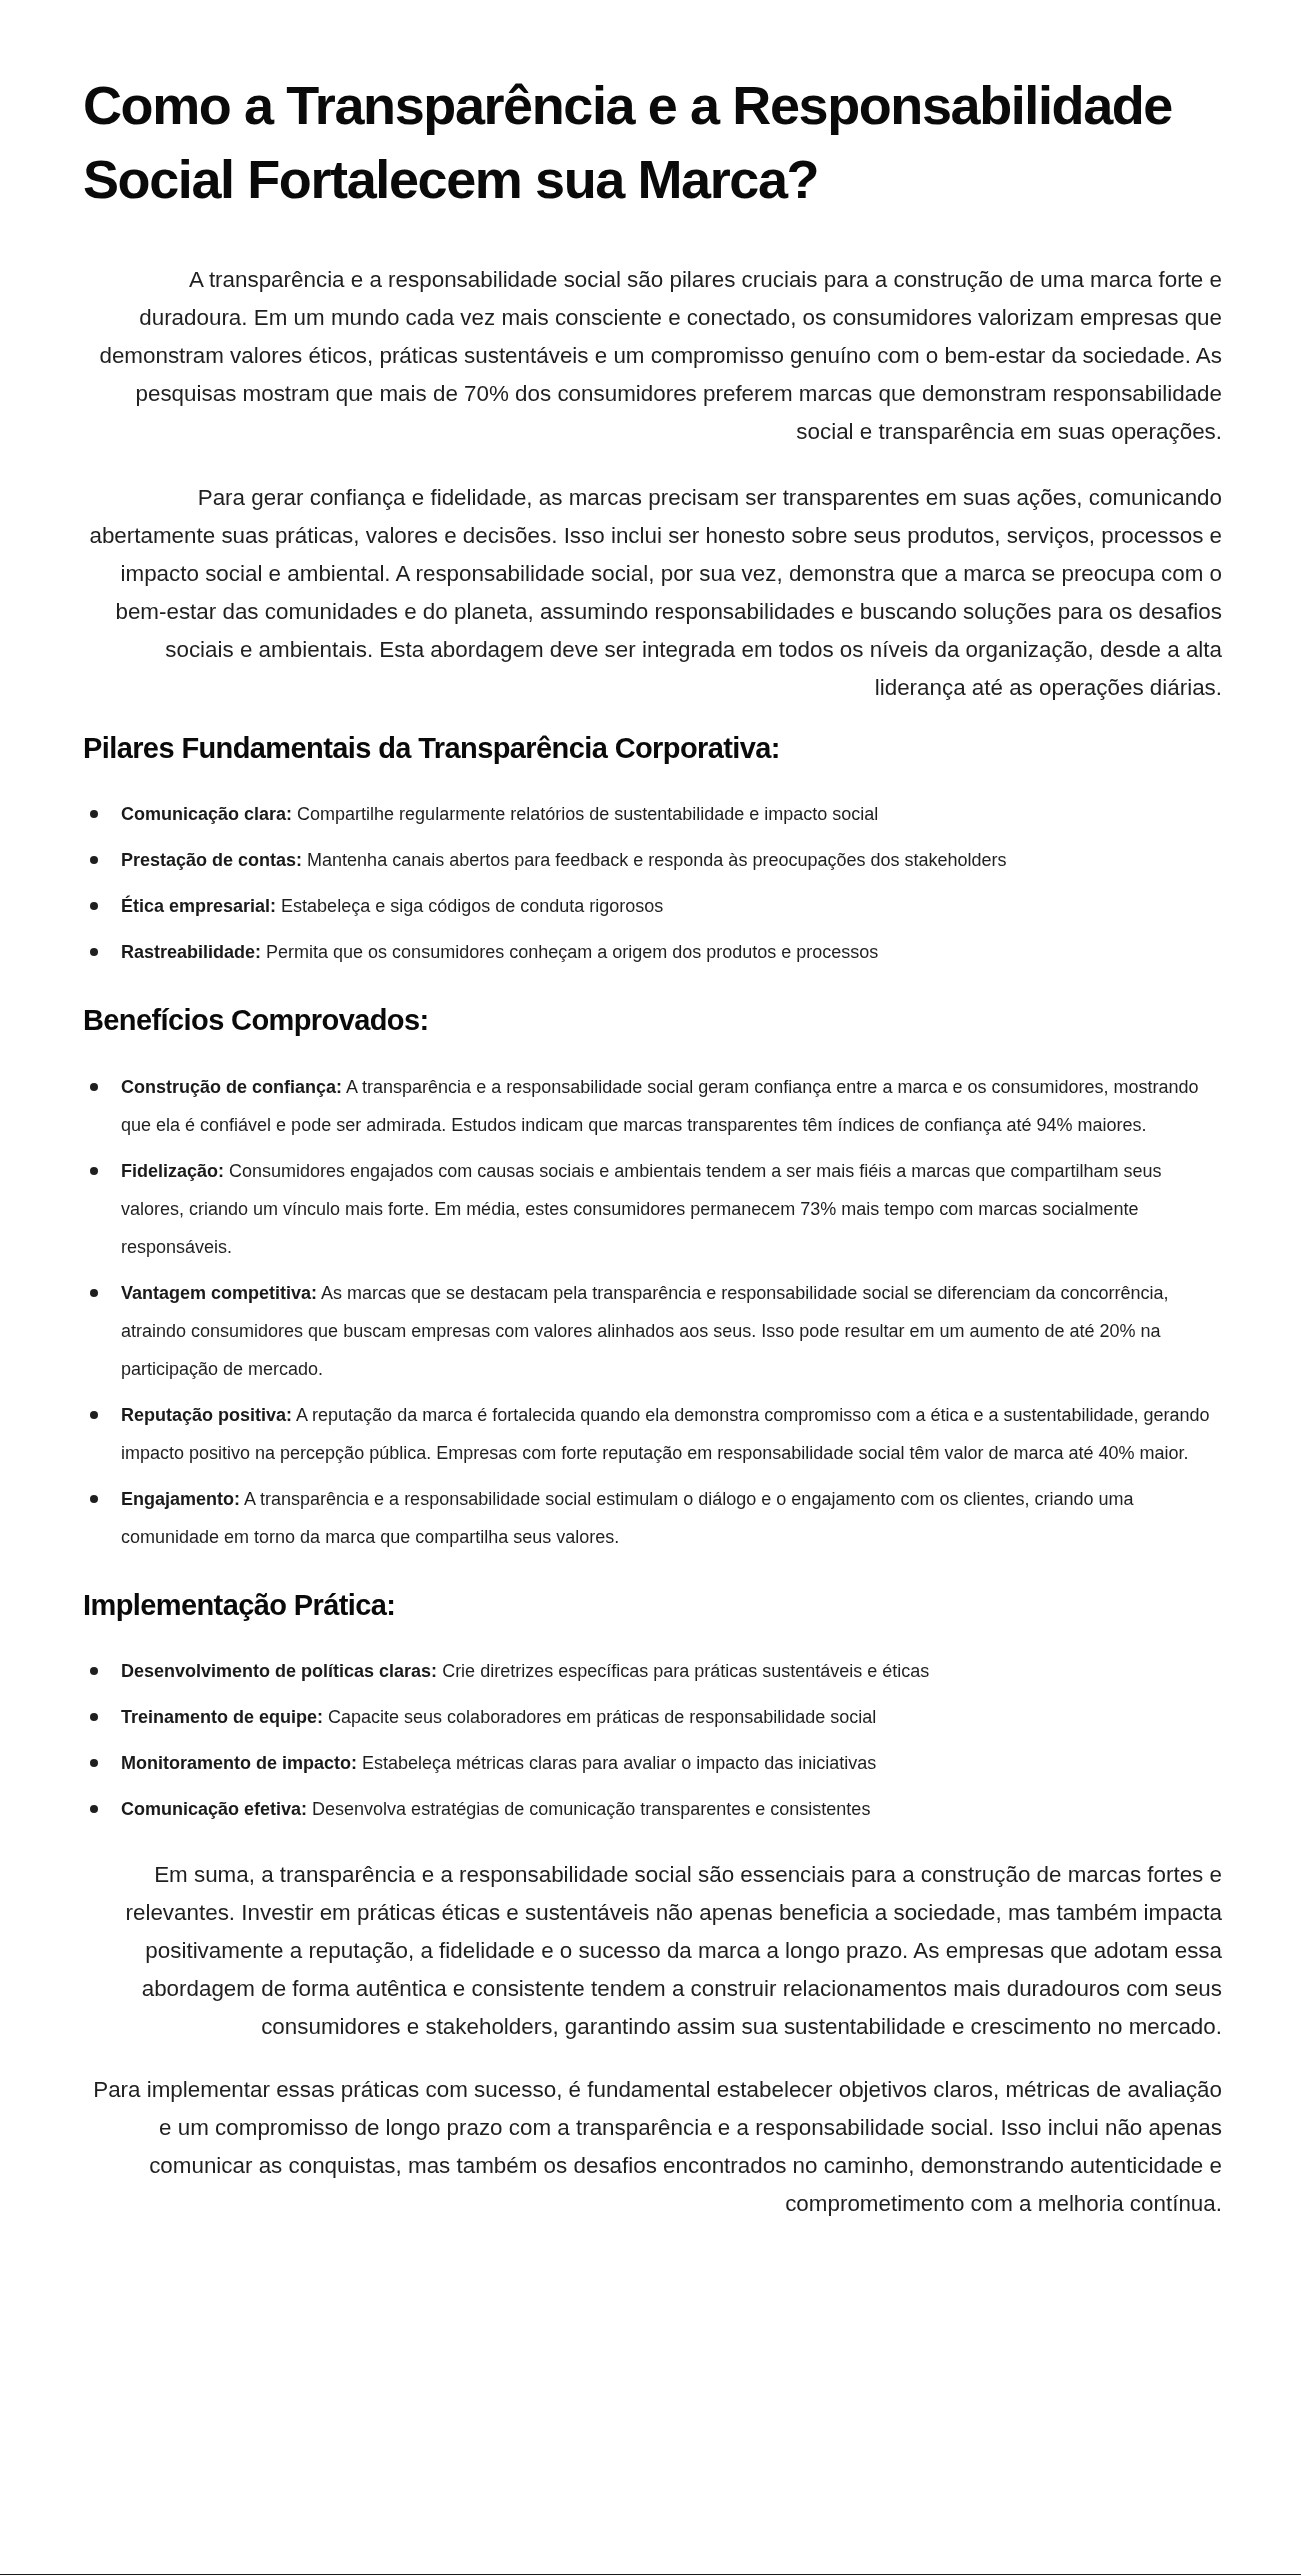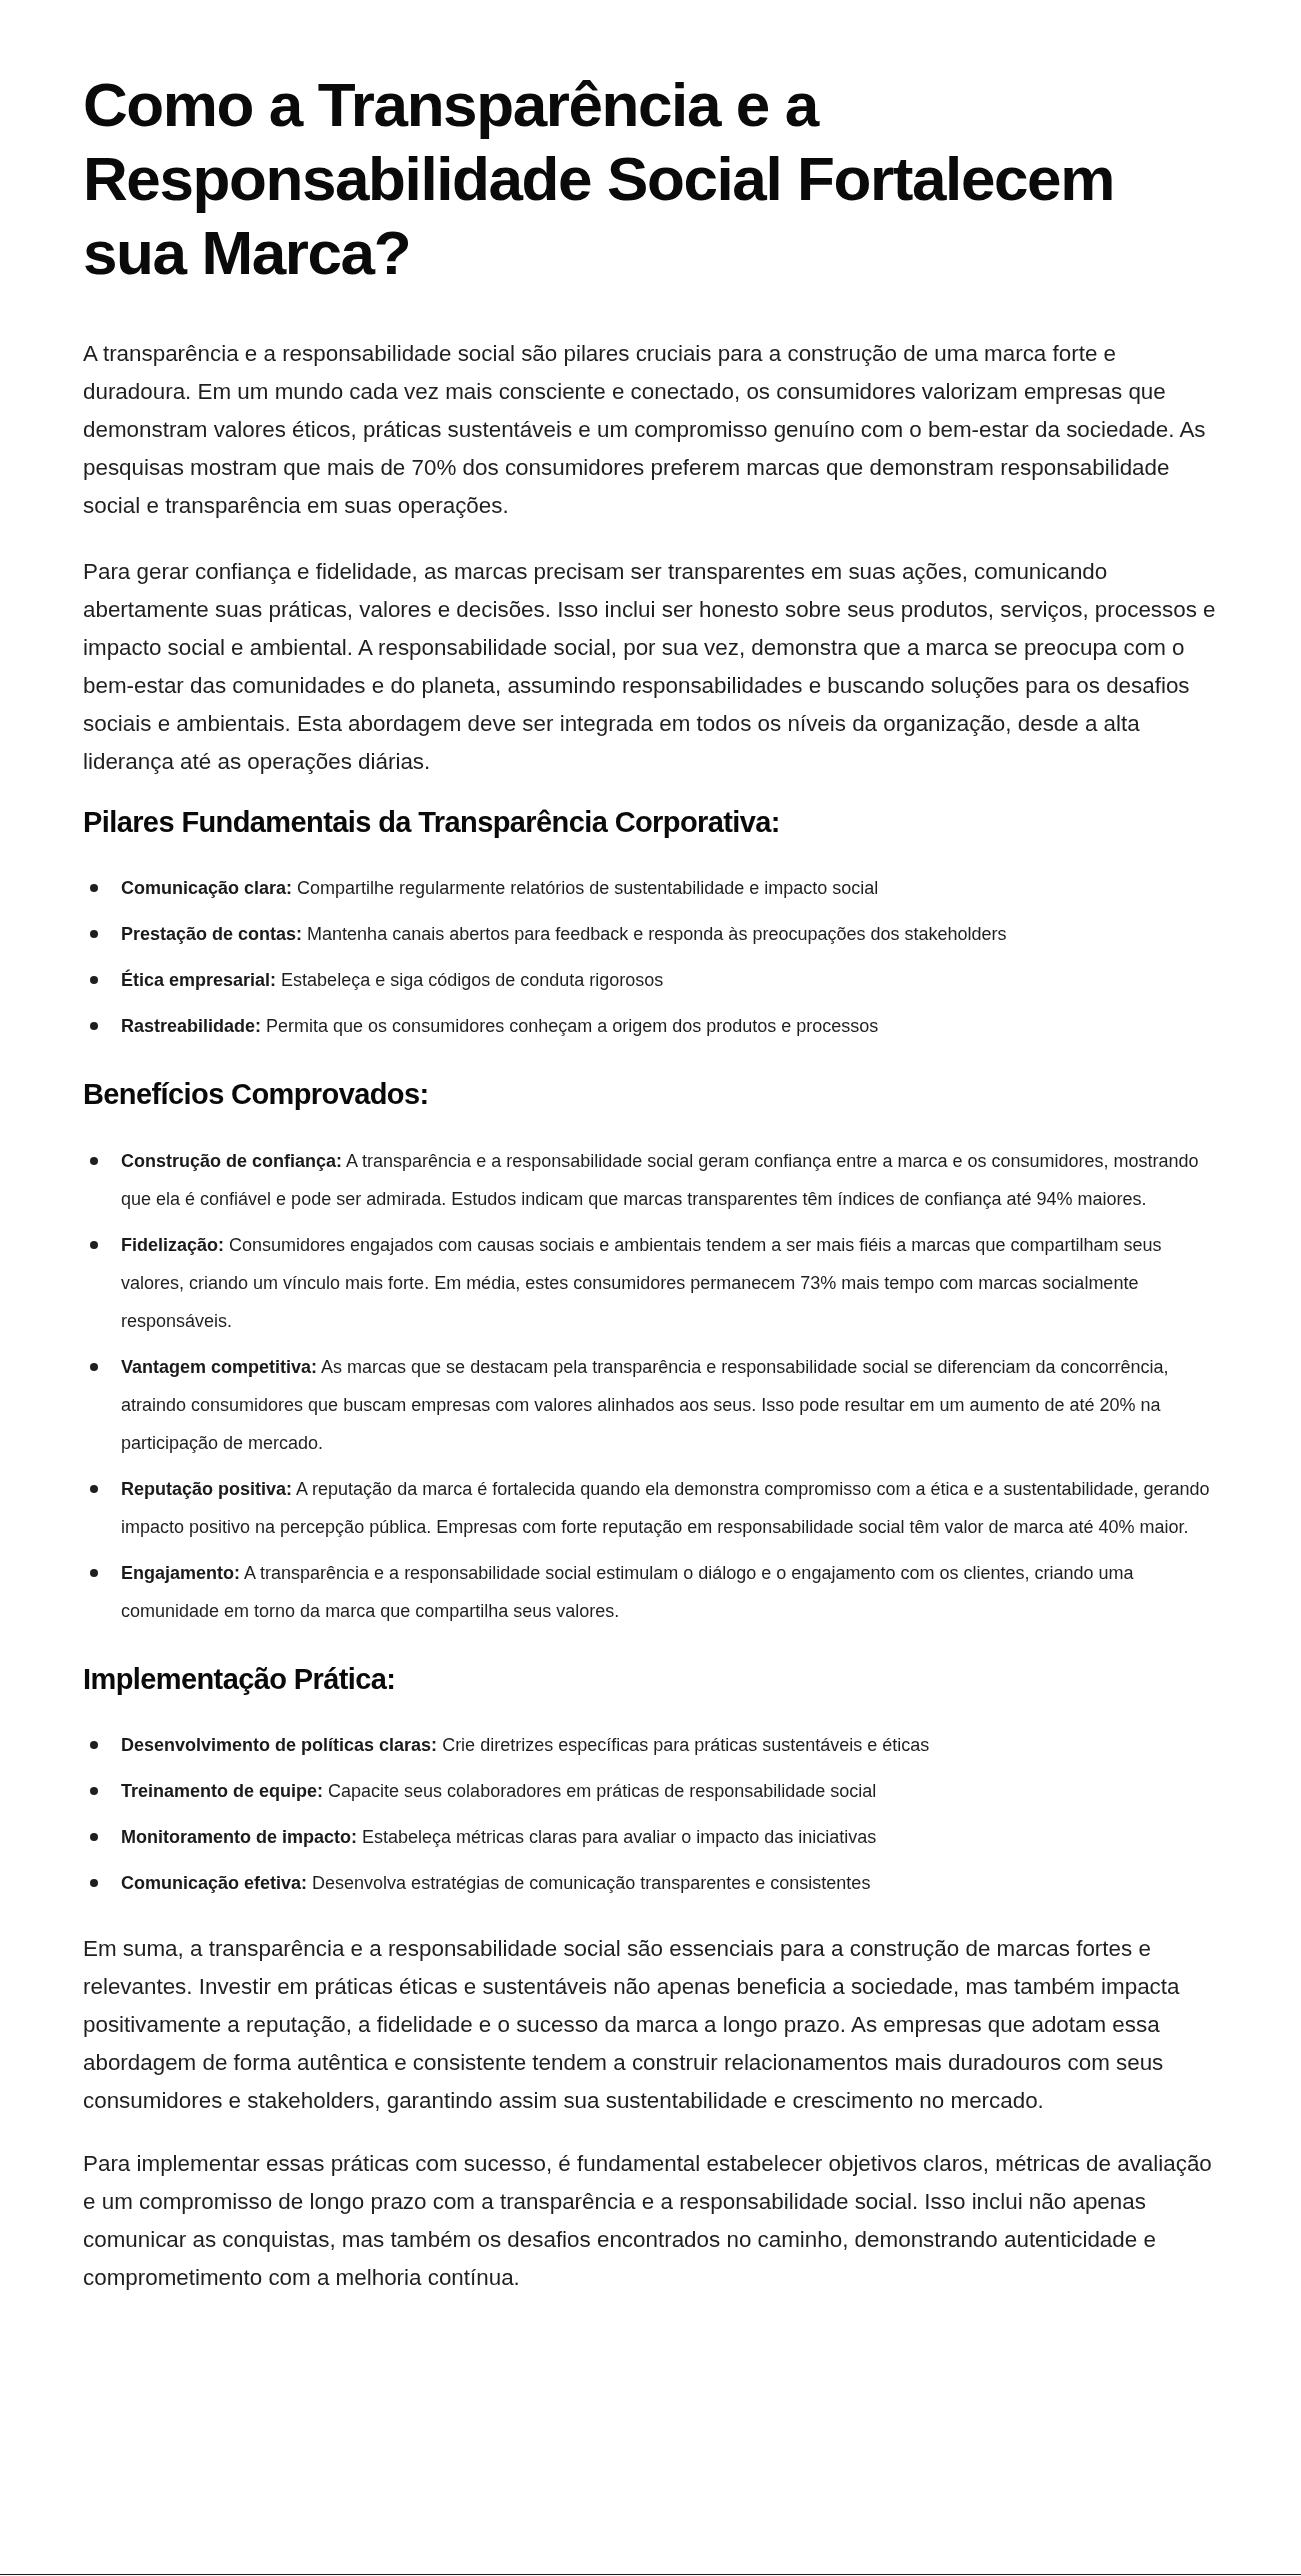--- a/index.html
+++ b/index.html
@@ -13,31 +13,32 @@
   }
   .article {
     position: absolute;
     left: 83px;
     top: 0;
     width: 1139px;
   }
   h1 {
     margin: 0;
     padding-top: 68px;
-    font-size: 62px;
+    font-size: 54px;
     line-height: 74px;
     font-weight: 700;
     color: #0a0a0a;
     letter-spacing: -1.4px;
   }
   p {
     margin: 0;
     font-size: 22.4px;
     line-height: 38px;
     color: #1f1f1f;
+    text-align: right;
   }
   .p1 { margin-top: 45px; }
   .p2 { margin-top: 27.5px; }
   h2 {
     margin: 29px 0 0 0;
     font-size: 29px;
     line-height: 40px;
     font-weight: 700;
     color: #0a0a0a;
     letter-spacing: -0.6px;

